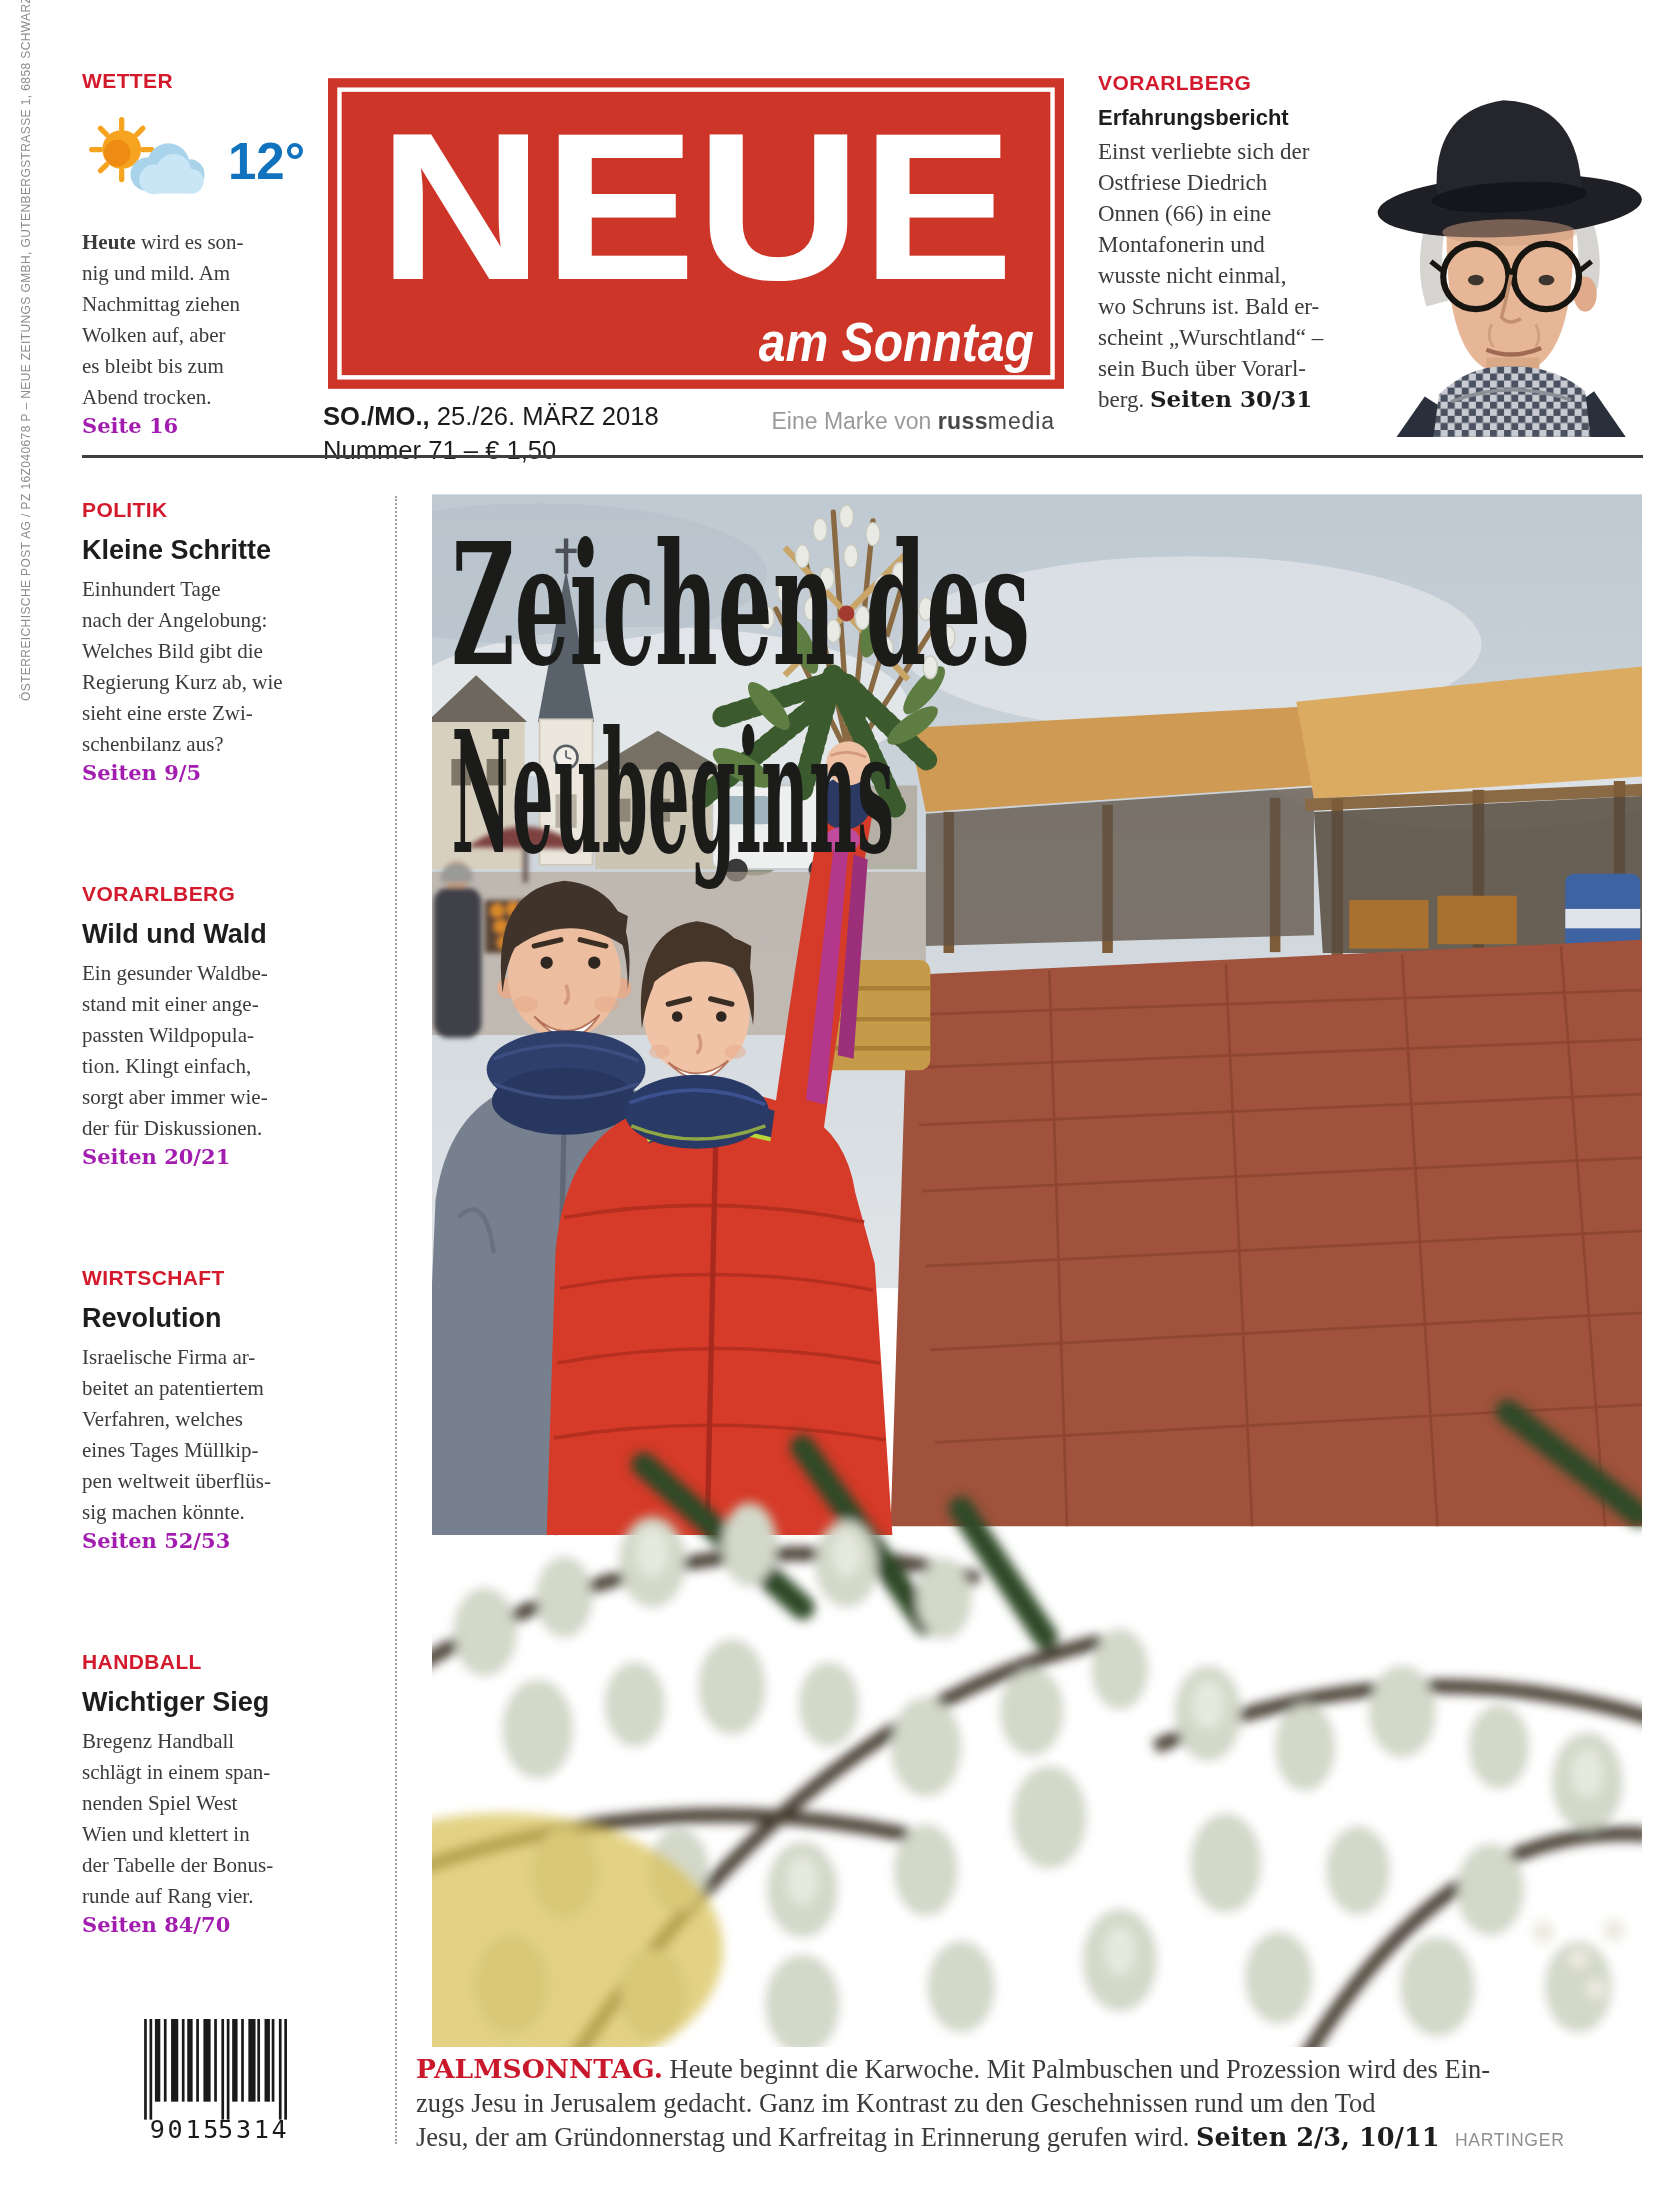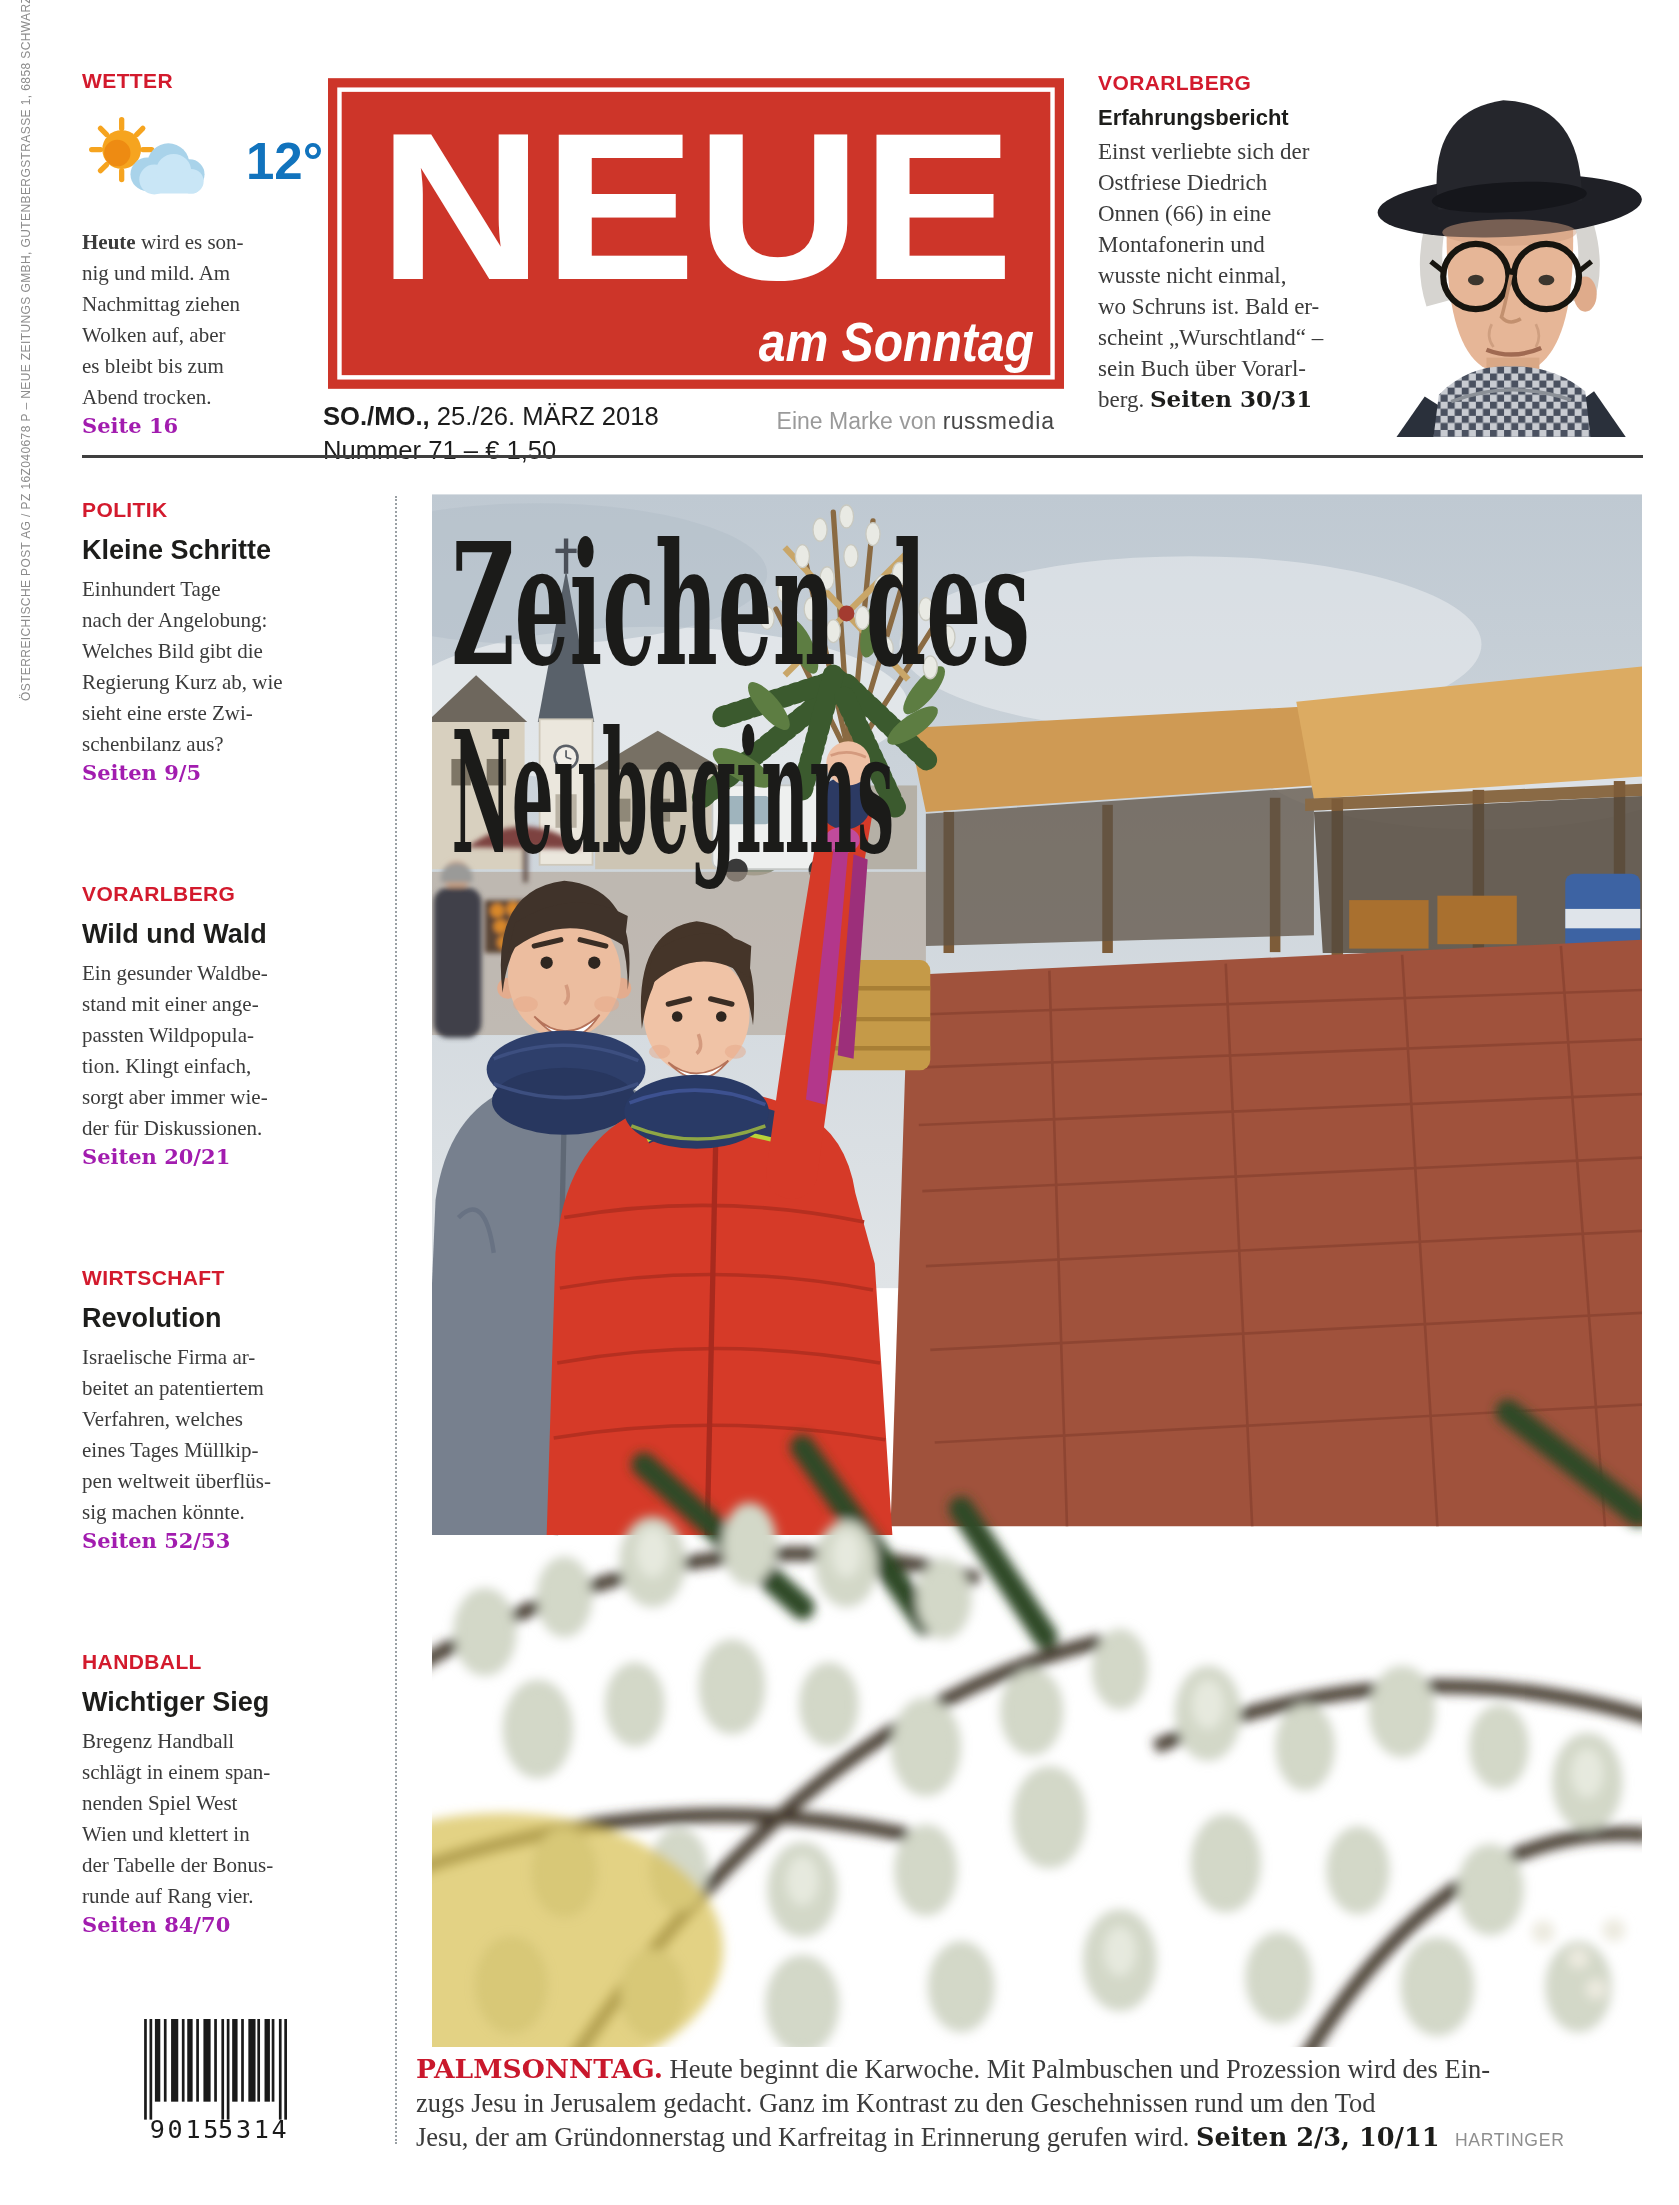--- a/index.html
+++ b/index.html
@@ -11,30 +11,30 @@
   .imprint{position:absolute;left:19.4px;top:701px;width:657px;transform:rotate(-90deg);
            transform-origin:top left;font:400 12px "Liberation Sans",sans-serif;
            color:#8c8c8c;letter-spacing:0.4px;white-space:nowrap}
 
   
   .leftcol{position:absolute;left:82px;width:219px}
   .label{font:700 21px "Liberation Sans",sans-serif;color:#d31a2d;letter-spacing:0.4px}
   .shead{font:700 27px/1.08 "Liberation Sans",sans-serif;color:#1d1d1b;margin:14px 0 8.8px}
   .btxt{font:400 21px/31px "Liberation Serif",serif;color:#3b3b3b;white-space:pre-line}
   .pref{font:700 21px "DejaVu Serif",serif;color:#a21caf;}
-  .wrow{display:flex;align-items:center;gap:30px;margin-top:23px;height:90px}
+  .wrow{display:flex;align-items:center;gap:12px;margin-top:23px;height:90px}
   .temp{font:700 51px "Liberation Sans",sans-serif;color:#1173bd}
   .wtxt{margin-top:21px}
 
   
   .dateline{position:absolute;left:323px;top:399px;font:400 25.6px/34px "Liberation Sans",sans-serif;color:#1c1c1c}
   .dateline b{font-weight:700}
   .brand{position:absolute;left:732px;top:408px;width:323px;text-align:right;
          font:400 23px "Liberation Sans",sans-serif;color:#9a9a9a}
-  .brand .bb{font-weight:400;color:#474747;letter-spacing:0.4px}
+  .brand .bb{font-weight:700;color:#474747;letter-spacing:0.4px}
   .brand .br{font-weight:400;color:#474747;letter-spacing:0.9px}
 
   .rule{position:absolute;left:82px;top:455px;width:1561px;height:2.6px;background:#3f3f3f}
   .vdots{position:absolute;left:395px;top:496px;height:1648px;border-left:2.6px dotted #9aa0a4}
 
   
   .rightcol{position:absolute;left:1098px;top:71px;width:265px}
   .rightcol .shead{font-size:22px;margin:10.6px 0 7px}
   .rightcol .btxt{font-size:23px;line-height:31px}
   .iref{font:700 23px "DejaVu Serif",serif;color:#1d1d1b}

